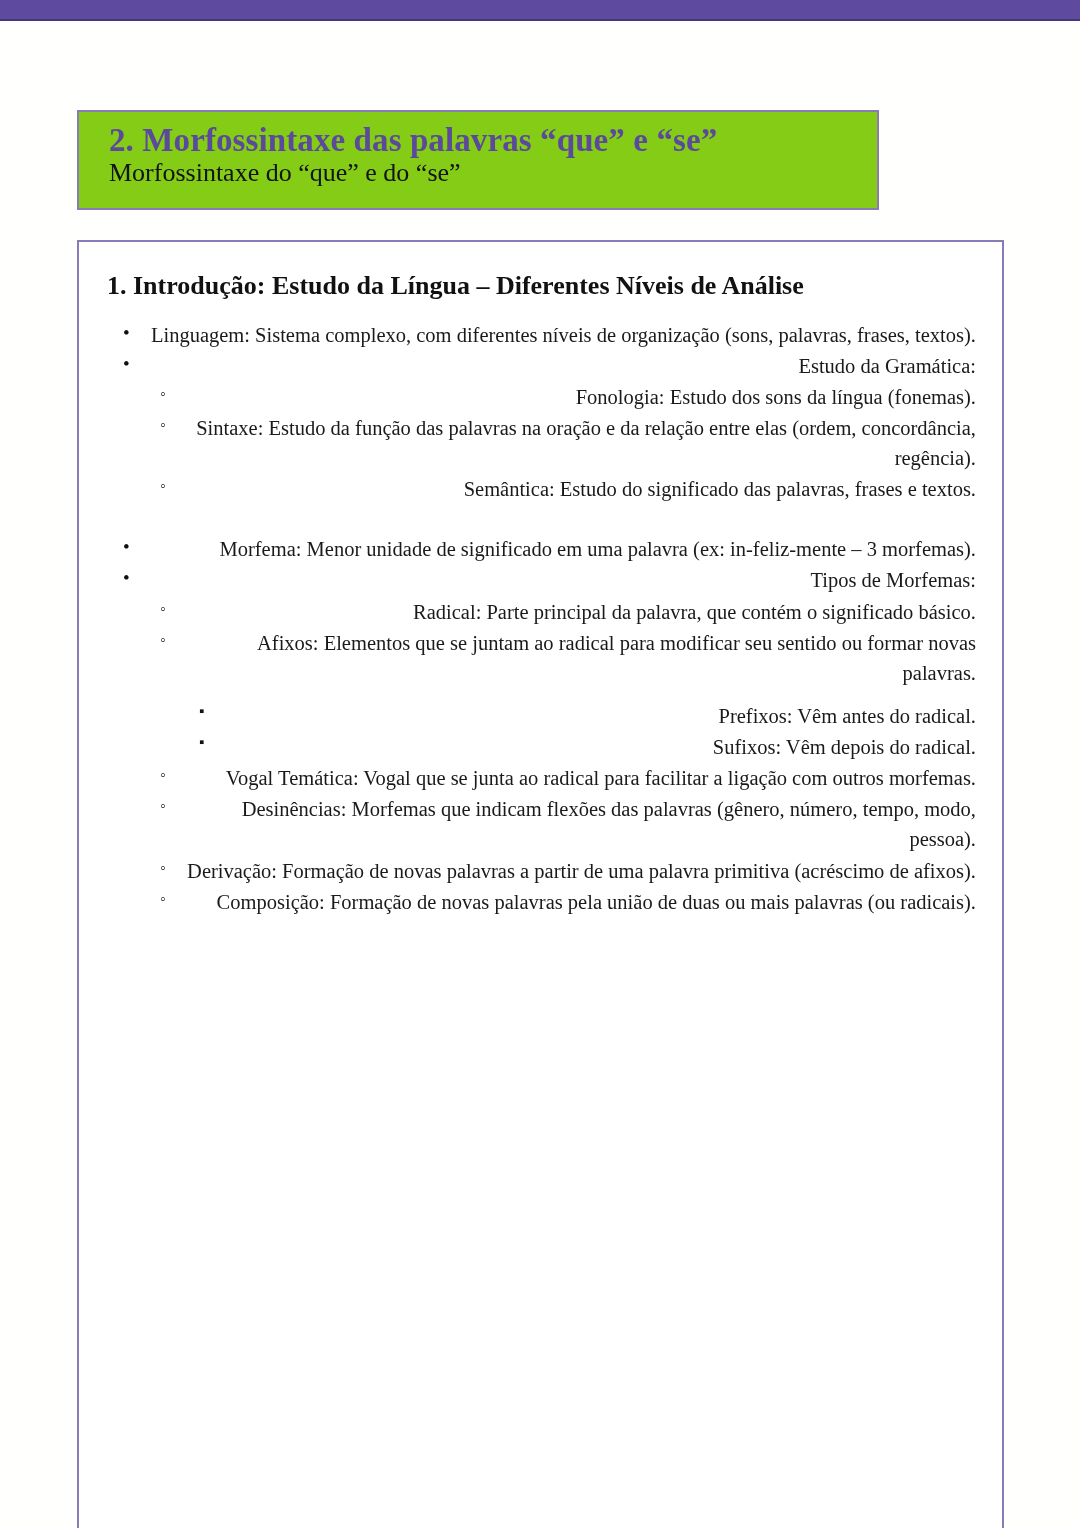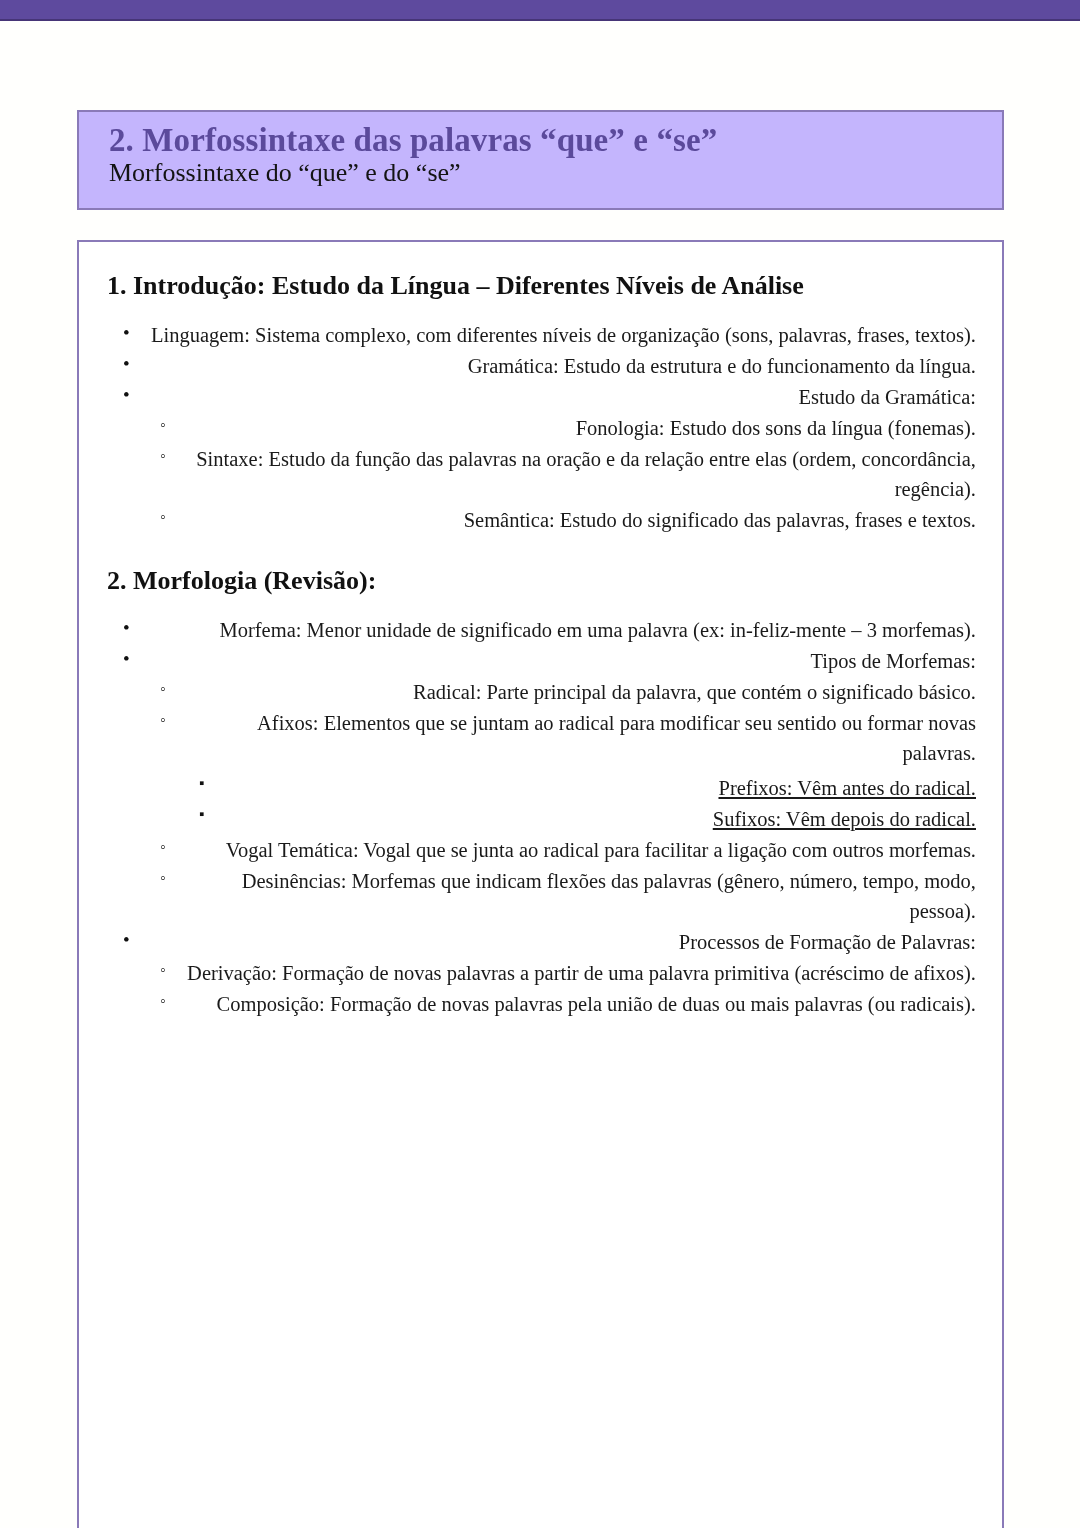--- a/index.html
+++ b/index.html
@@ -34,25 +34,25 @@
     width: 1080px;
     height: 1507px;
     background: #fffffd;
   }
 
   
   #title-box {
     position: absolute;
     left: 77px;
     top: 110px;
-    width: 927px;
+    width: 802px;
     height: 100px;
     box-sizing: border-box;
     border: 2px solid #8a7ab8;
-    background: #c4b5fd;
+    background: #84cc16;
   }
   #title-inner {
     position: relative;
     padding: 12px 0 0 30px;
   }
   #doc-title {
     font-size: 33px;
     font-weight: bold;
     color: #5b4a9b;
     line-height: 1.0;
@@ -128,22 +128,21 @@
   ul.lvl2 > li > .txt::before {
     content: "\25E6";
     position: absolute;
     left: 16px;
     top: 0px;
     font-size: 16px;
     line-height: inherit;
     color: #111;
   }
   ul.lvl3 {
-    margin-top: 4px;
-    text-decoration: underline;
+    margin-top: 13px;
   }
   ul.lvl3 > li {
     position: relative;
     padding-left: 38px;
     margin: 0 0 1px 0;
     font-size: 20.5px;
     line-height: 1.47;
   }
   ul.lvl3 > li > .txt::before {
     content: "\25AA";
@@ -172,41 +171,37 @@
 <div id="content-box">
   <div id="content-inner">
       <div class="section-block">
         <h2 class="section-heading">1. Introdução: Estudo da Língua – Diferentes Níveis de Análise</h2>
         <div class="bullets">
           <ul class="lvl1">
             <li>
               <span class="txt">Linguagem: Sistema complexo, com diferentes níveis de organização (sons, palavras, frases, textos).</span>
             </li>
             <li>
-              <span class="txt">Gramática: Estudo da estrutura e do funcionamento da língua.</span>
-            </li>
-            <li>
               <span class="txt">Estudo da Gramática:</span>
               <ul class="lvl2">
                 <li>
                   <span class="txt">Fonologia: Estudo dos sons da língua (fonemas).</span>
                 </li>
                 <li>
                   <span class="txt">Sintaxe: Estudo da função das palavras na oração e da relação entre elas (ordem, concordância, regência).</span>
                 </li>
                 <li>
                   <span class="txt">Semântica: Estudo do significado das palavras, frases e textos.</span>
                 </li>
               </ul>
             </li>
           </ul>
         </div>
       </div>
       <div class="section-block">
-        <h2 class="section-heading">2. Morfologia (Revisão):</h2>
         <div class="bullets">
           <ul class="lvl1">
             <li>
               <span class="txt">Morfema: Menor unidade de significado em uma palavra (ex: in-feliz-mente – 3 morfemas).</span>
             </li>
             <li>
               <span class="txt">Tipos de Morfemas:</span>
               <ul class="lvl2">
                 <li>
                   <span class="txt">Radical: Parte principal da palavra, que contém o significado básico.</span>
@@ -224,21 +219,20 @@
                 </li>
                 <li>
                   <span class="txt">Vogal Temática: Vogal que se junta ao radical para facilitar a ligação com outros morfemas.</span>
                 </li>
                 <li>
                   <span class="txt">Desinências: Morfemas que indicam flexões das palavras (gênero, número, tempo, modo, pessoa).</span>
                 </li>
               </ul>
             </li>
             <li>
-              <span class="txt">Processos de Formação de Palavras:</span>
               <ul class="lvl2">
                 <li>
                   <span class="txt">Derivação: Formação de novas palavras a partir de uma palavra primitiva (acréscimo de afixos).</span>
                 </li>
                 <li>
                   <span class="txt">Composição: Formação de novas palavras pela união de duas ou mais palavras (ou radicais).</span>
                 </li>
               </ul>
             </li>
           </ul>

